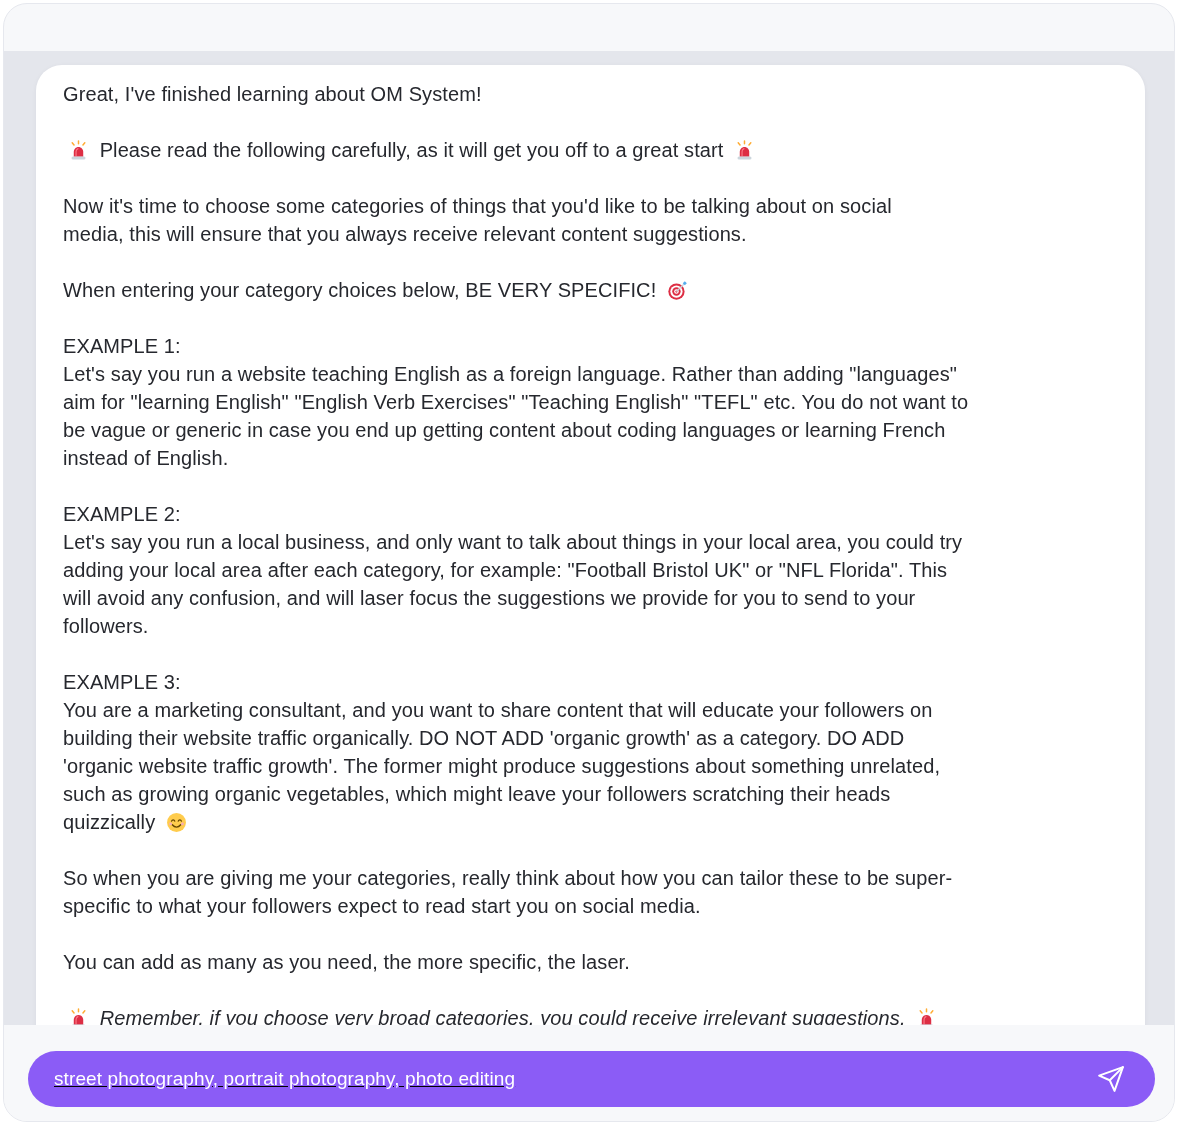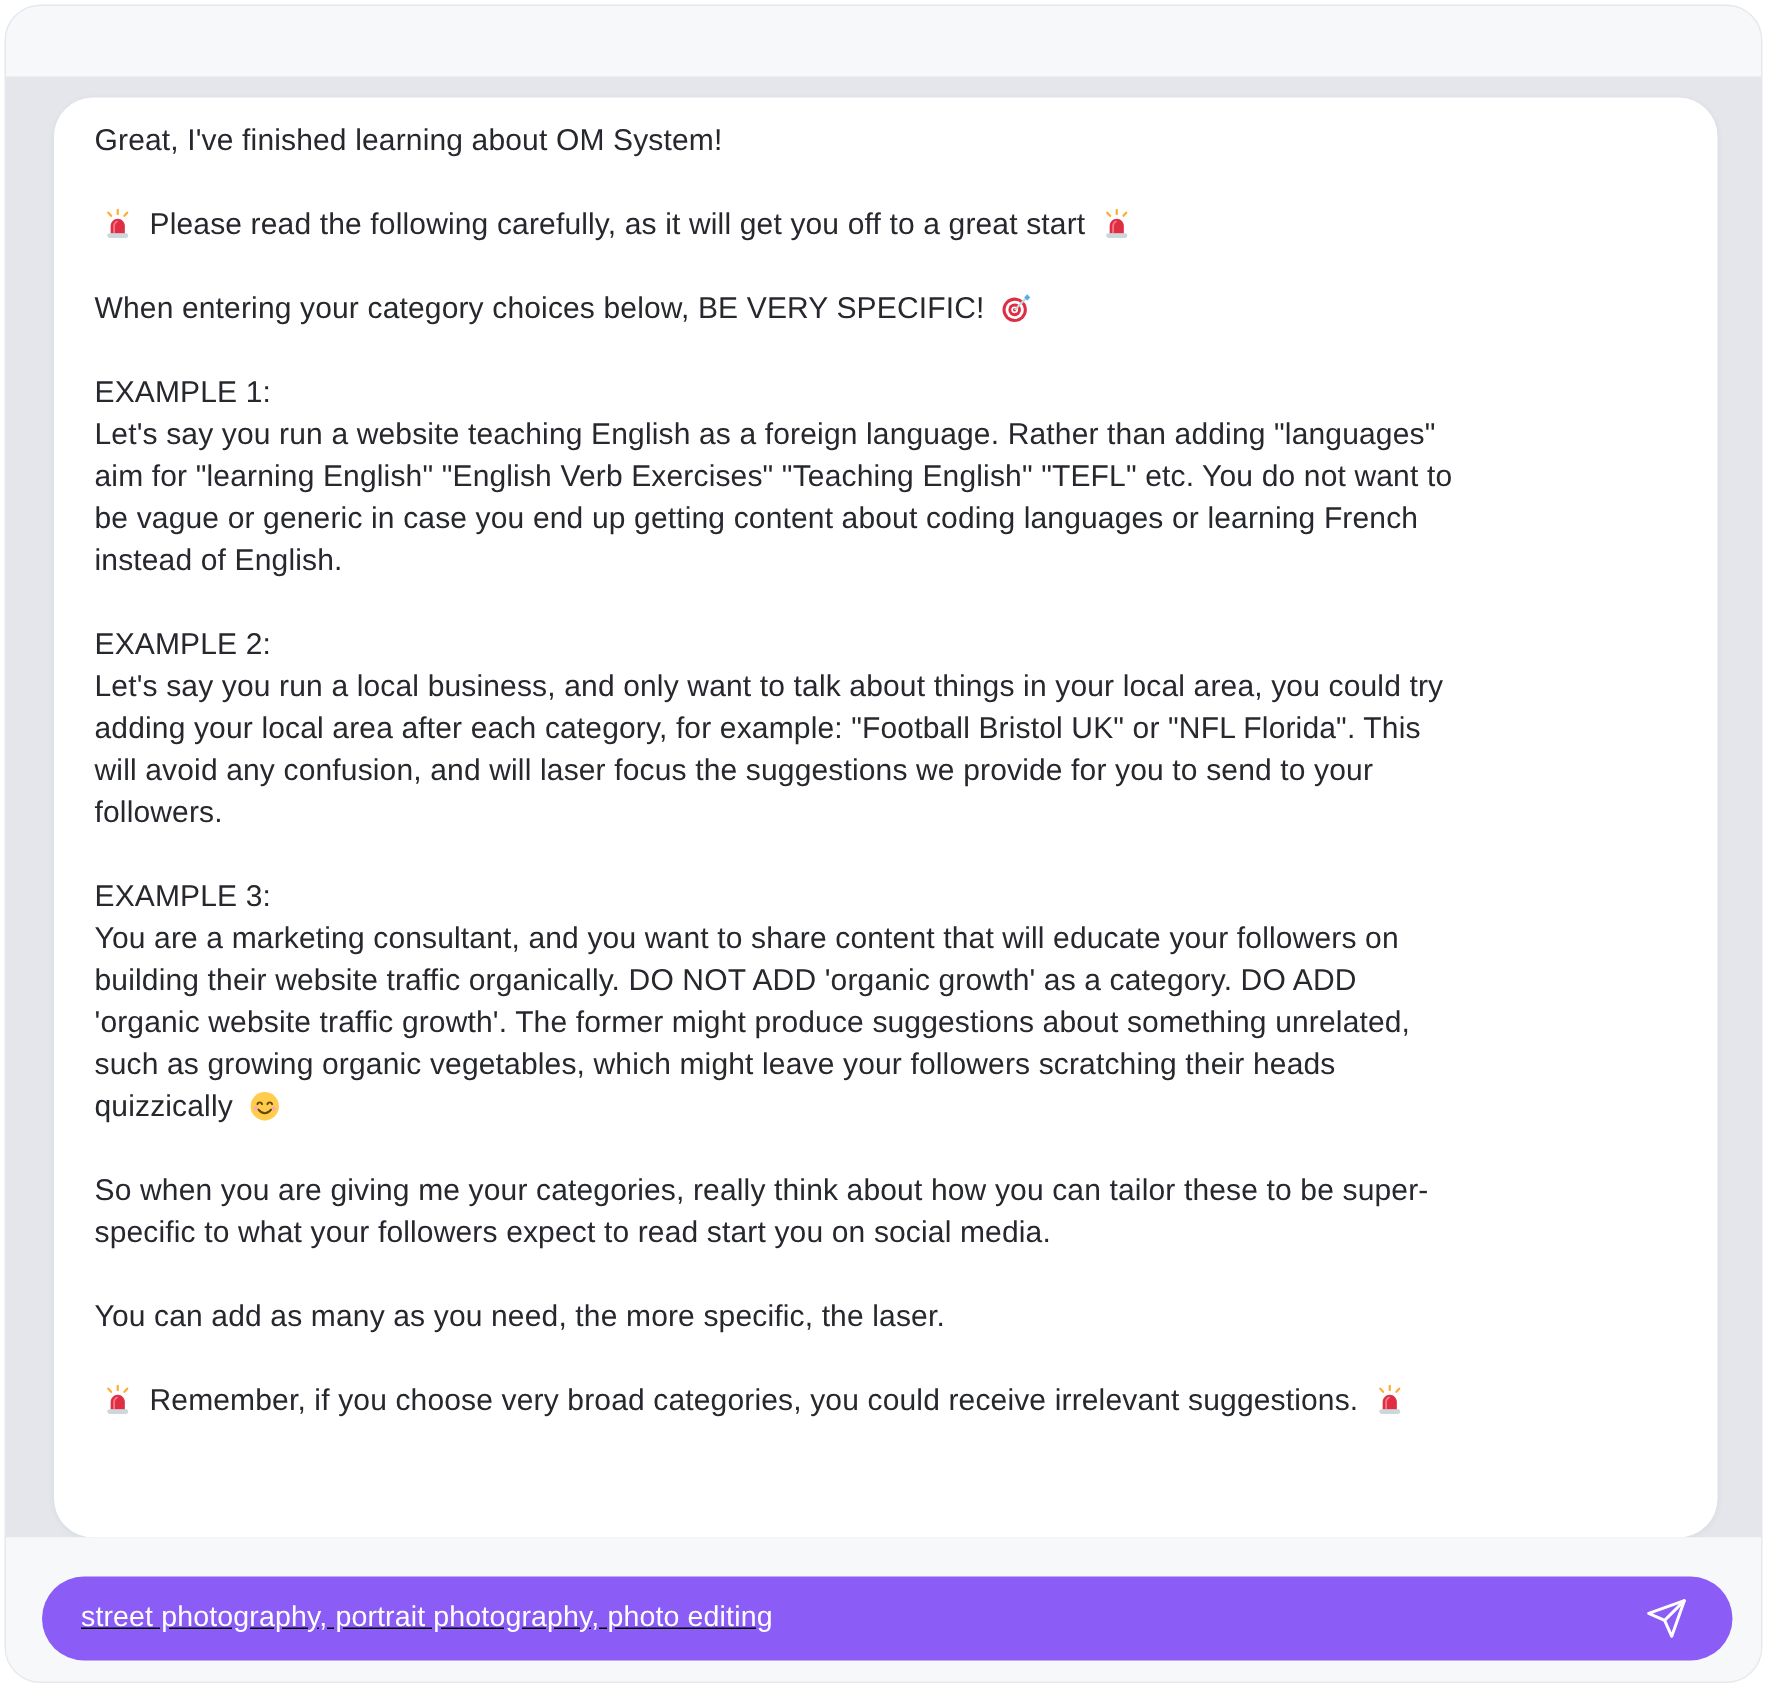--- a/index.html
+++ b/index.html
@@ -35,21 +35,21 @@
     min-height: 100%;
   }
   .para {
     margin: 0 0 28px 0;
     font-size: 20px;
     line-height: 28px;
     letter-spacing: 0.1px;
     color: #26282e;
     white-space: pre-line;
   }
-  .para:last-child { margin-bottom: 0; }
+  .para:last-child { margin-bottom: 0; font-style: italic; }
   .emoji {
     display: inline-block;
     width: 21px;
     height: 21px;
     vertical-align: -3.5px;
     margin: 0 5px;
   }
   .emoji svg { width: 21px; height: 21px; display: block; }
   .footer {
     flex: 0 0 auto;
@@ -112,20 +112,22 @@
               </svg></span> Please read the following carefully, as it will get you off to a great start <span class="emoji"><svg viewBox="0 0 24 24">
                 <g stroke="#ffac33" stroke-width="1.7" stroke-linecap="round" fill="none">
                   <path d="M12 1v3.2"></path>
                   <path d="M4.8 3.2l2.1 2.4"></path>
                   <path d="M19.2 3.2l-2.1 2.4"></path>
                 </g>
                 <path d="M6.6 19.2v-5.7c0-3.1 2.4-5.6 5.4-5.6s5.4 2.5 5.4 5.6v5.7z" fill="#dd2e44"></path>
                 <path d="M9.2 18.4v-4.9c0-1.6.9-3 2.2-3.6" stroke="#f97583" stroke-width="1.4" fill="none" stroke-linecap="round"></path>
                 <rect x="4" y="18.8" width="16" height="3.6" rx="1.8" fill="#ccd6dd"></rect>
               </svg></span></p>
+          <p class="para">Now it's time to choose some categories of things that you'd like to be talking about on social
+media, this will ensure that you always receive relevant content suggestions.</p>
           <p class="para">When entering your category choices below, BE VERY SPECIFIC! <span class="emoji"><svg viewBox="0 0 24 24">
                 <circle cx="10.8" cy="13.2" r="9.3" fill="#dd2e44"></circle>
                 <circle cx="10.8" cy="13.2" r="7" fill="#ffffff"></circle>
                 <circle cx="10.8" cy="13.2" r="4.8" fill="#dd2e44"></circle>
                 <circle cx="10.8" cy="13.2" r="2.6" fill="#ffffff"></circle>
                 <circle cx="10.8" cy="13.2" r="1.3" fill="#dd2e44"></circle>
                 <path d="M10.8 13.2L19.8 4.2" stroke="#ccd6dd" stroke-width="1.5"></path>
                 <rect x="18.7" y="2.1" width="3.3" height="3.3" fill="#55acee" transform="rotate(45 20.35 3.75)"></rect>
               </svg></span></p>
           <p class="para">EXAMPLE 1:

